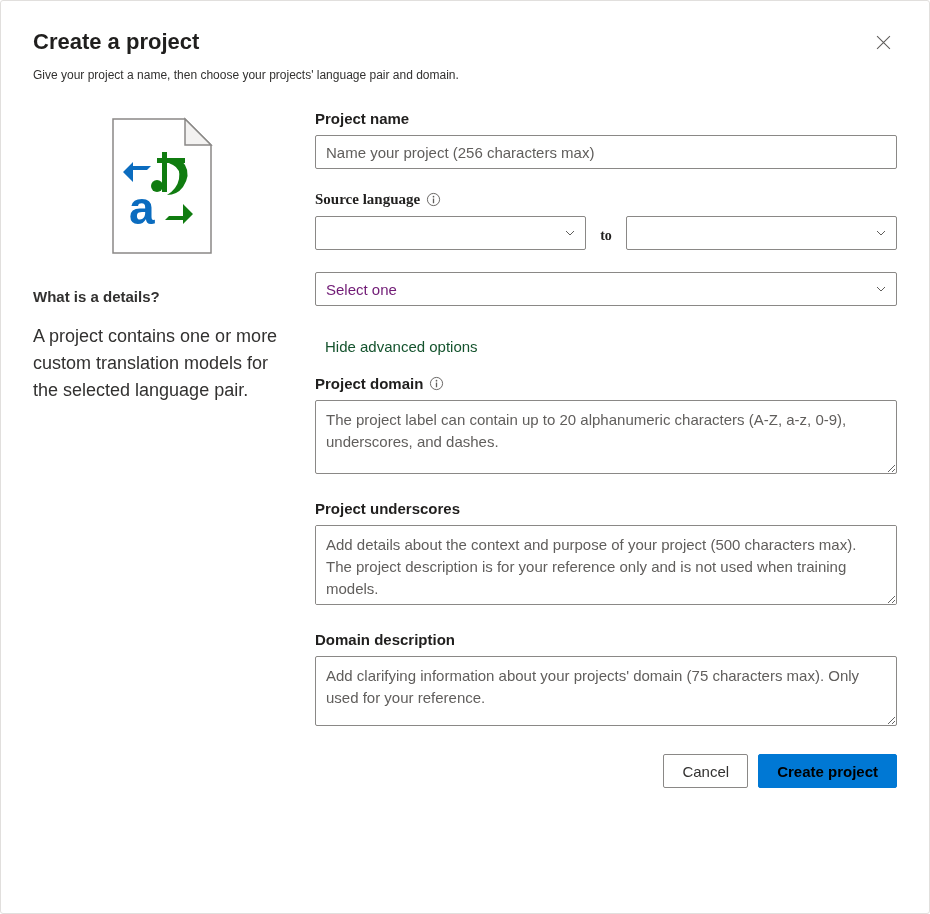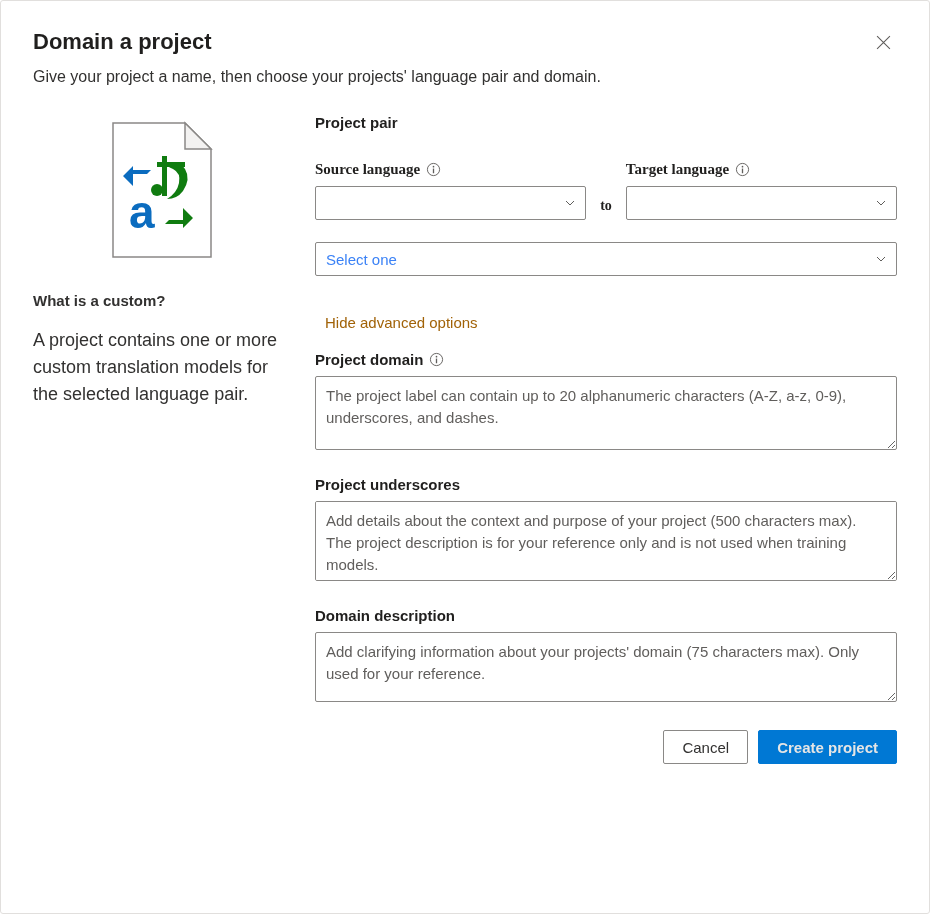--- a/index.html
+++ b/index.html
@@ -36,21 +36,21 @@
     background: none;
     border: none;
     padding: 6px;
     cursor: pointer;
     color: #605e5c;
     display: flex;
     align-items: center;
     justify-content: center;
   }
   .subtitle {
-    font-size: 16px;
+    font-size: 12px;
     color: #323130;
     margin: 0 0 28px 0;
   }
   .body {
     display: flex;
     flex: 1;
     gap: 24px;
   }
   .sidebar {
     width: 258px;
@@ -139,29 +139,29 @@
   }
   .lang-col { flex: 1; }
   .lang-to {
     padding: 0 14px 6px 14px;
     font-size: 14px;
     font-weight: 600;
     color: #201f1e;
   }
   .domain-select .select-input {
     font-size: 15px;
-    color: #3b82f6;
+    color: #701a75;
   }
   .link-btn {
     background: none;
     border: none;
-    color: #a16207;
+    color: #14532d;
     font-size: 15px;
     padding: 0;
-    margin: 16px 0 20px 10px;
+    margin: 10px 0 20px 10px;
     cursor: pointer;
     text-align: left;
     font-family: inherit;
   }
   .textarea-input {
     padding: 8px 10px;
     resize: both;
     line-height: 1.45;
   }
   .ta-label { height: 74px; }
@@ -183,31 +183,31 @@
     text-align: center;
   }
   .btn-secondary {
     background: #fff;
     border: 1px solid #8a8886;
     color: #323130;
   }
   .btn-primary {
     background: #0078d4;
     border: 1px solid #0078d4;
-    color: #e5e5e5;
+    color: #000000;
     font-weight: 600;
   }
 </style>
 </head>
 <body>
 
 <div class="dialog">
 
   <div class="dialog-header">
-    <h1 class="dialog-title">Domain a project</h1>
+    <h1 class="dialog-title">Create a project</h1>
     <button class="close-btn">
       <svg width="15" height="15" viewBox="0 0 14 14">
           <path d="M1 1 L13 13 M13 1 L1 13" stroke="#605e5c" stroke-width="1" fill="none"></path>
         </svg>
     </button>
   </div>
 
   <p class="subtitle">Give your project a name, then choose your projects' language pair and domain.</p>
 
   <div class="body">
@@ -225,28 +225,29 @@
             <circle cx="50" cy="70" r="6"></circle>
           </g>
 
           <path d="M44 50 L26 50 L26 66 L16 56 L26 46 L26 54 L40 54 Z" fill="#0b6cbf"></path>
 
           <text x="22" y="108" font-family="Segoe UI, sans-serif" font-size="46" font-weight="600" fill="#0b6cbf">a</text>
 
           <path d="M58 104 L76 104 L76 88 L86 98 L76 108 L76 100 L62 100 Z" fill="#107c10"></path>
         </svg>
       </div>
-      <h2 class="sidebar-heading">What is a custom?</h2>
+      <h2 class="sidebar-heading">What is a details?</h2>
       <p class="sidebar-text">A project contains one or more custom translation models for the selected language pair.</p>
     </aside>
 
     <div class="form">
 
       <div class="field-group">
-        <label class="field-label">Project pair</label>
+        <label class="field-label">Project name</label>
+        <input class="text-input" type="text" placeholder="Name your project (256 characters max)" style="">
       </div>
 
       <div class="lang-row">
         <div class="lang-col">
           <label class="field-label">
             <span>Source language</span>
             <svg class="info-icon" viewBox="0 0 16 16">
                 <circle cx="8" cy="8" r="6.5" fill="none" stroke="#605e5c" stroke-width="1"></circle>
                 <circle cx="8" cy="5" r="0.9" fill="#605e5c"></circle>
                 <rect x="7.3" y="7" width="1.4" height="5" fill="#605e5c"></rect>
@@ -254,28 +255,20 @@
           </label>
           <div class="select-wrap">
             <select class="select-input"><option></option></select>
             <svg class="chevron" width="12" height="12" viewBox="0 0 12 12">
                 <path d="M2 4 L6 8 L10 4" fill="none" stroke="#605e5c" stroke-width="1"></path>
               </svg>
           </div>
         </div>
         <div class="lang-to">to</div>
         <div class="lang-col">
-          <label class="field-label">
-            <span>Target language</span>
-            <svg class="info-icon" viewBox="0 0 16 16">
-                <circle cx="8" cy="8" r="6.5" fill="none" stroke="#605e5c" stroke-width="1"></circle>
-                <circle cx="8" cy="5" r="0.9" fill="#605e5c"></circle>
-                <rect x="7.3" y="7" width="1.4" height="5" fill="#605e5c"></rect>
-              </svg>
-          </label>
           <div class="select-wrap">
             <select class="select-input"><option></option></select>
             <svg class="chevron" width="12" height="12" viewBox="0 0 12 12">
                 <path d="M2 4 L6 8 L10 4" fill="none" stroke="#605e5c" stroke-width="1"></path>
               </svg>
           </div>
         </div>
       </div>
 
       <div class="field-group domain-select">

